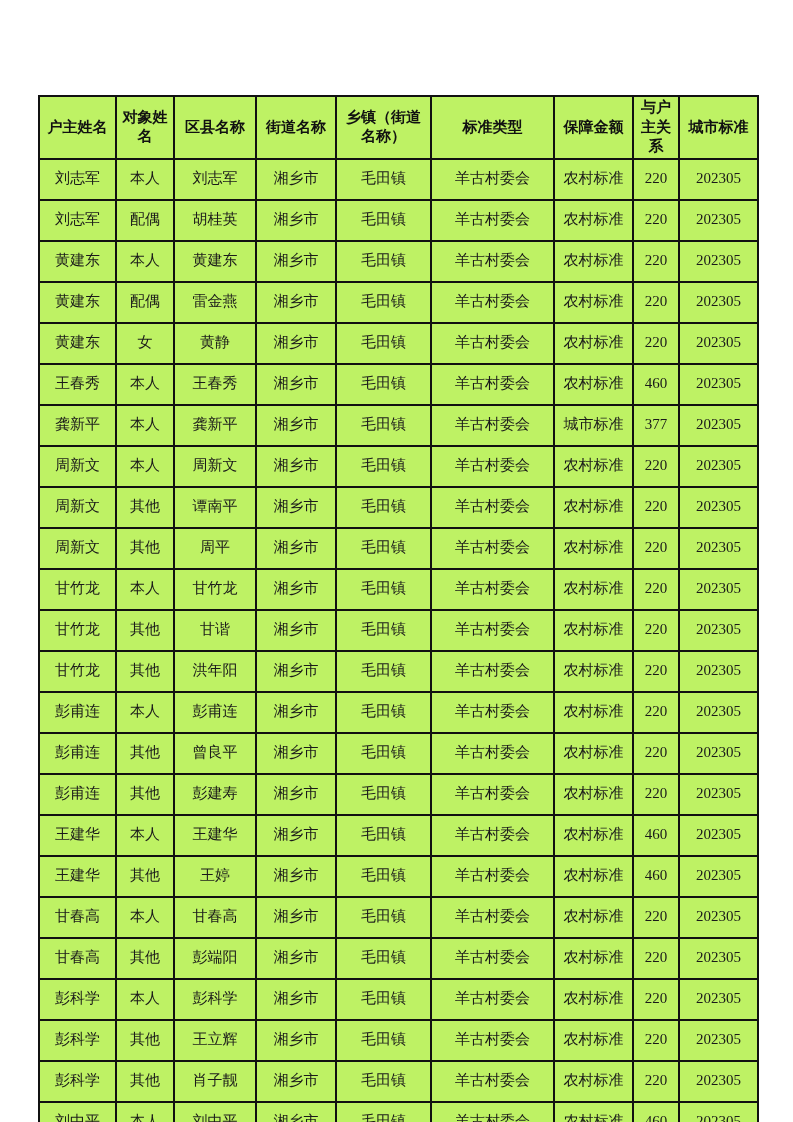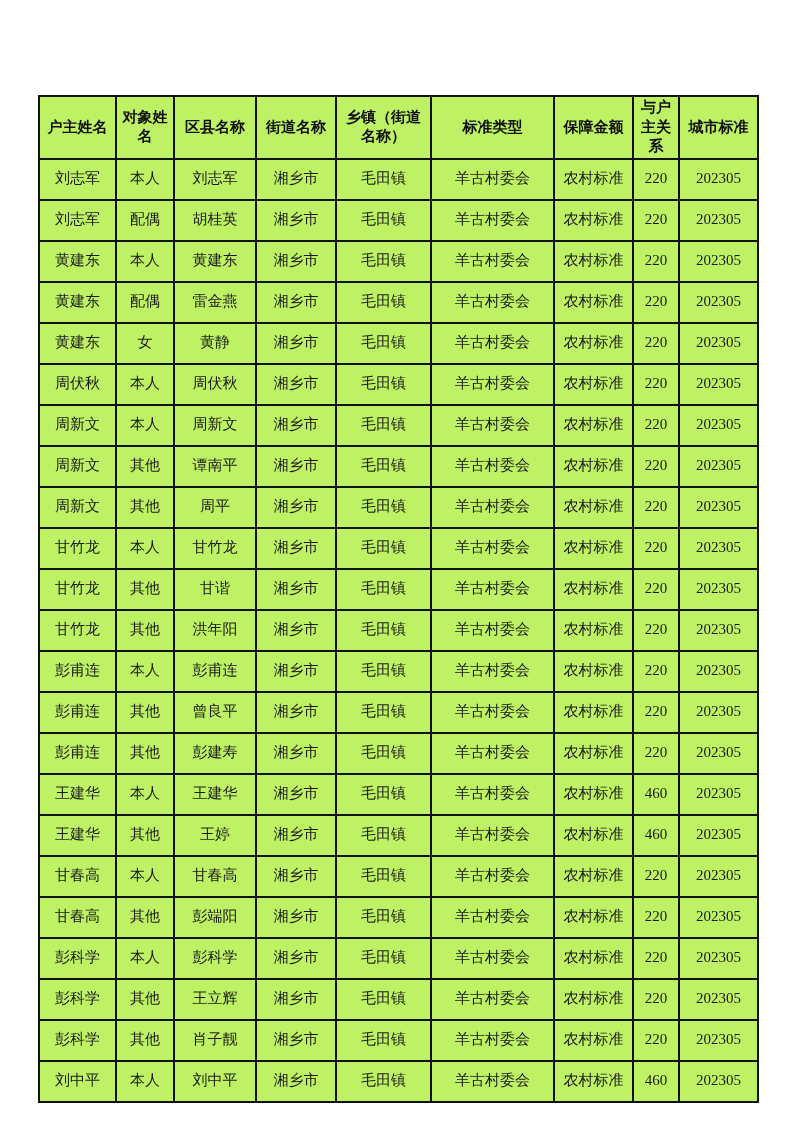--- a/index.html
+++ b/index.html
@@ -122,28 +122,39 @@
           <td>女</td>
           <td>黄静</td>
           <td>湘乡市</td>
           <td>毛田镇</td>
           <td>羊古村委会</td>
           <td>农村标准</td>
           <td>220</td>
           <td>202305</td>
         </tr>
         <tr class="data-row">
-          <td>周伏秋</td>
-          <td>本人</td>
-          <td>周伏秋</td>
-          <td>湘乡市</td>
-          <td>毛田镇</td>
-          <td>羊古村委会</td>
-          <td>农村标准</td>
-          <td>220</td>
+          <td>王春秀</td>
+          <td>本人</td>
+          <td>王春秀</td>
+          <td>湘乡市</td>
+          <td>毛田镇</td>
+          <td>羊古村委会</td>
+          <td>农村标准</td>
+          <td>460</td>
+          <td>202305</td>
+        </tr>
+        <tr class="data-row">
+          <td>龚新平</td>
+          <td>本人</td>
+          <td>龚新平</td>
+          <td>湘乡市</td>
+          <td>毛田镇</td>
+          <td>羊古村委会</td>
+          <td>城市标准</td>
+          <td>377</td>
           <td>202305</td>
         </tr>
         <tr class="data-row">
           <td>周新文</td>
           <td>本人</td>
           <td>周新文</td>
           <td>湘乡市</td>
           <td>毛田镇</td>
           <td>羊古村委会</td>
           <td>农村标准</td>

